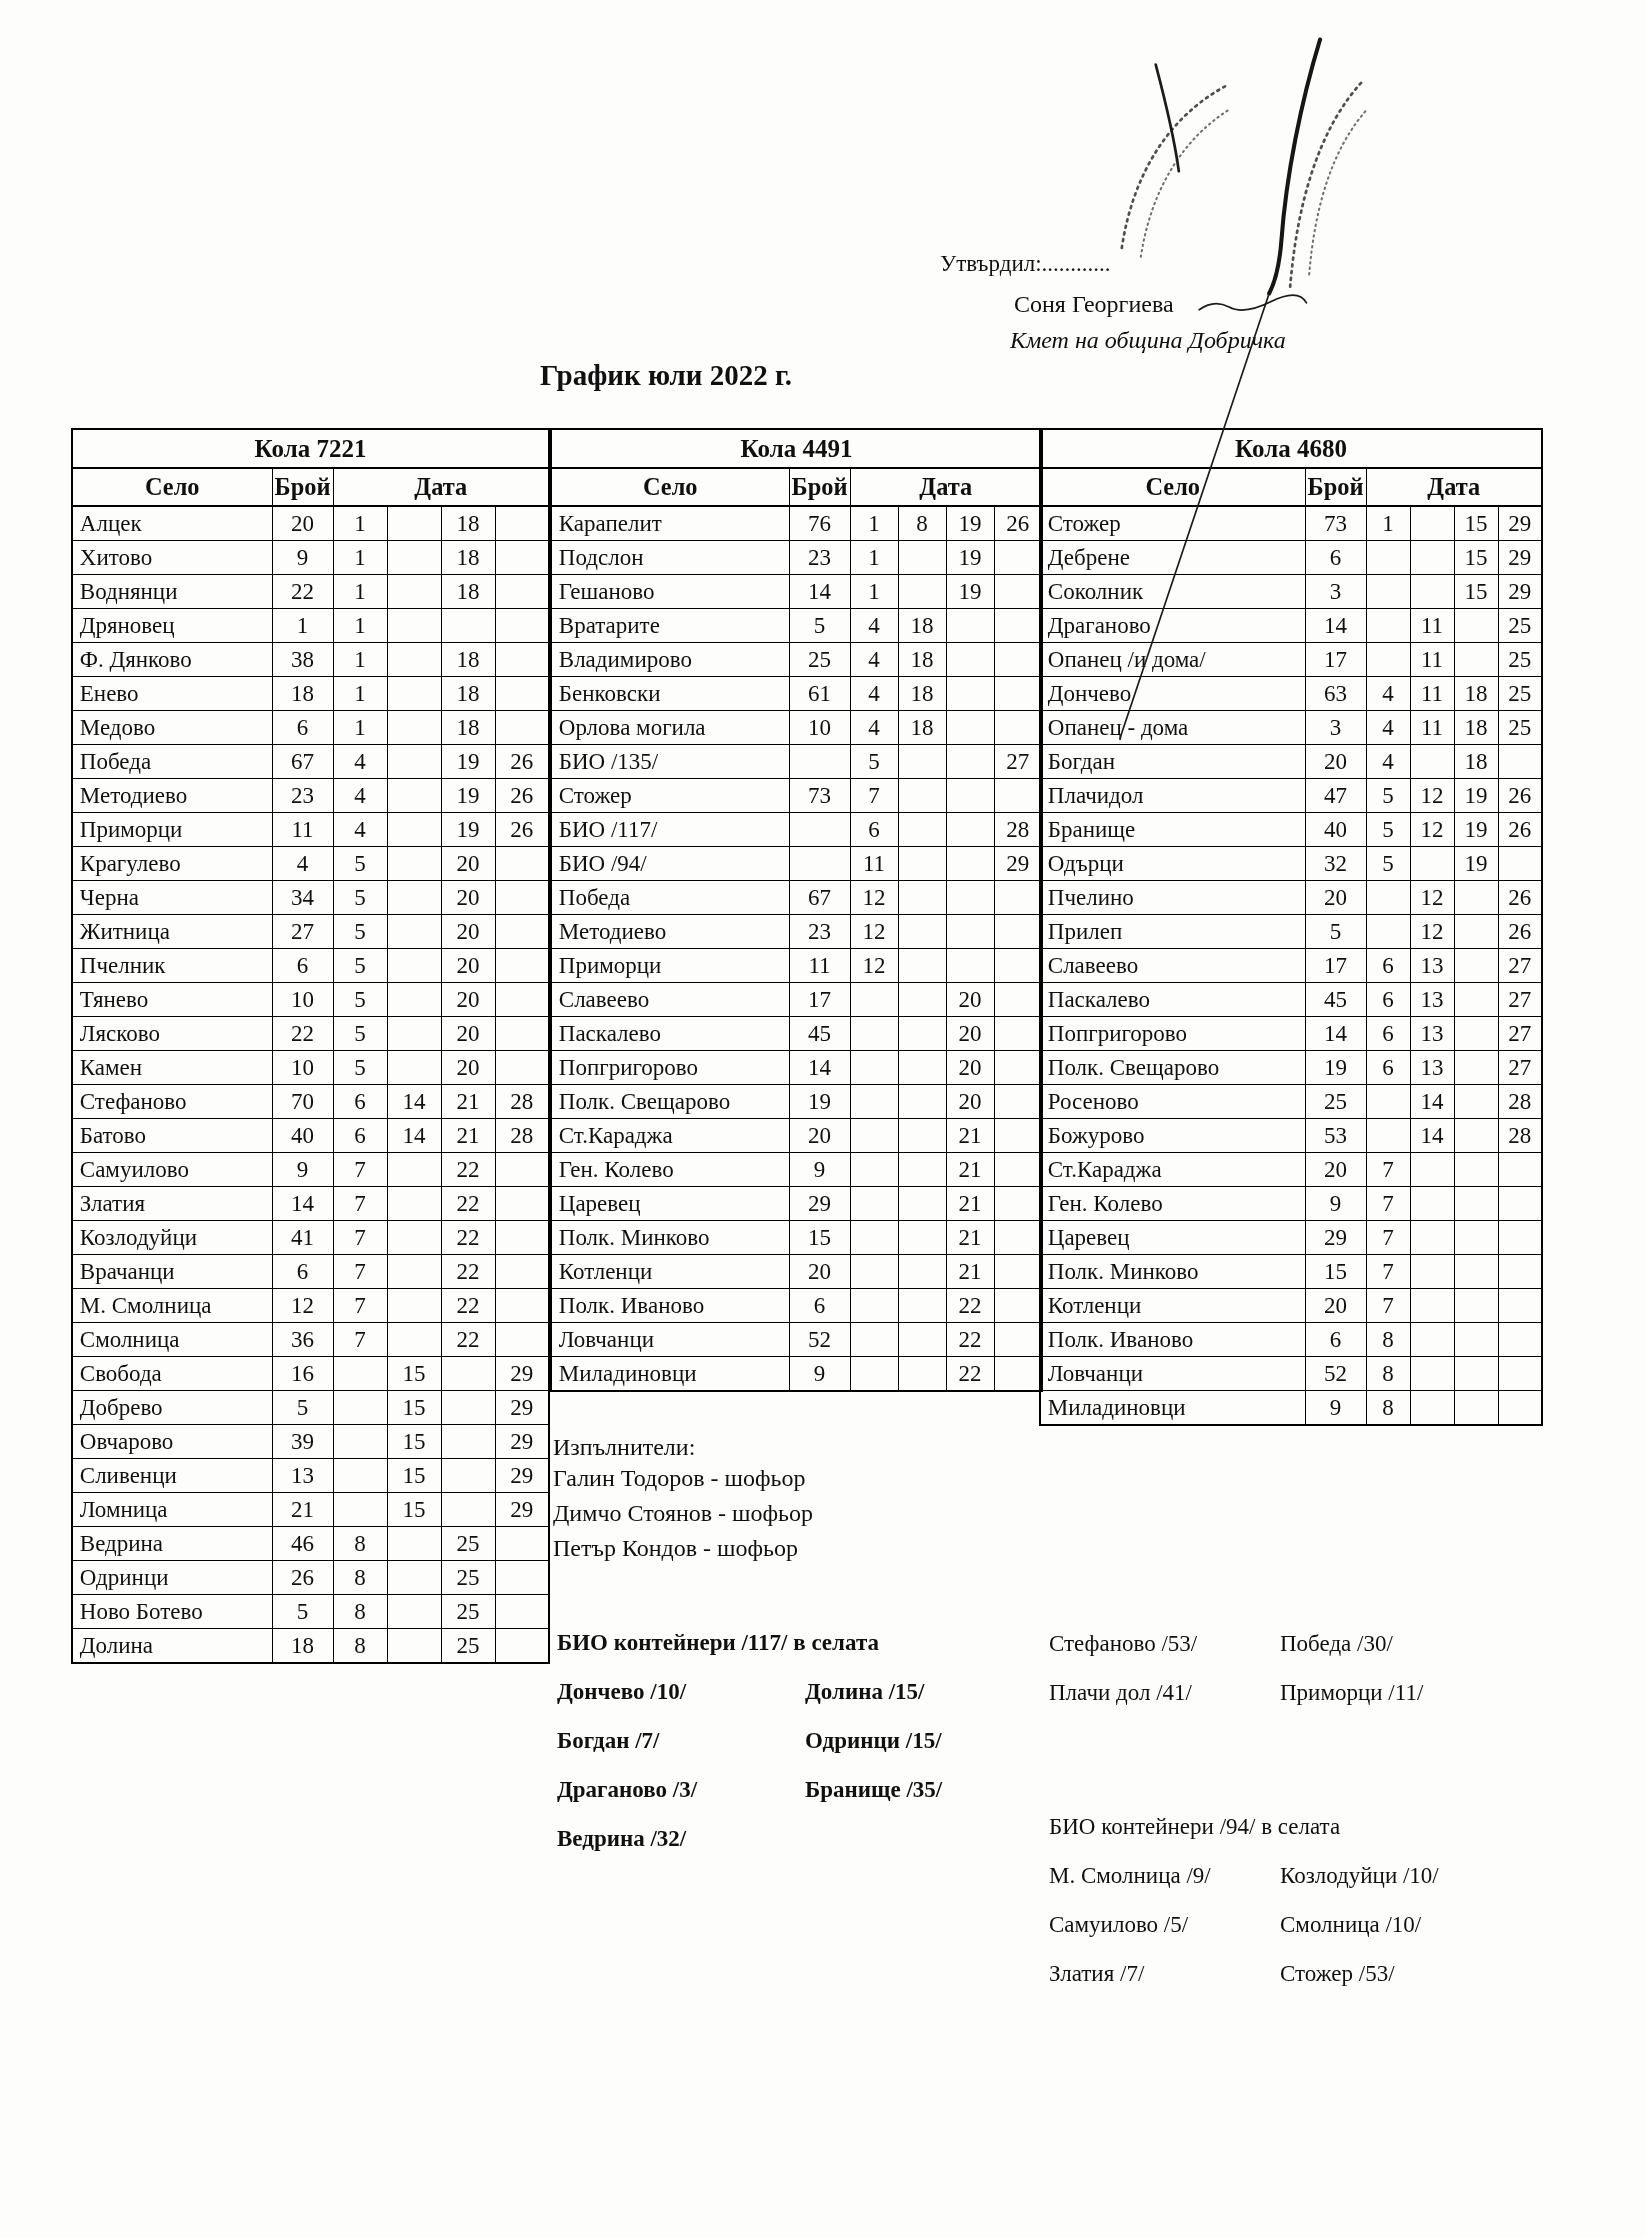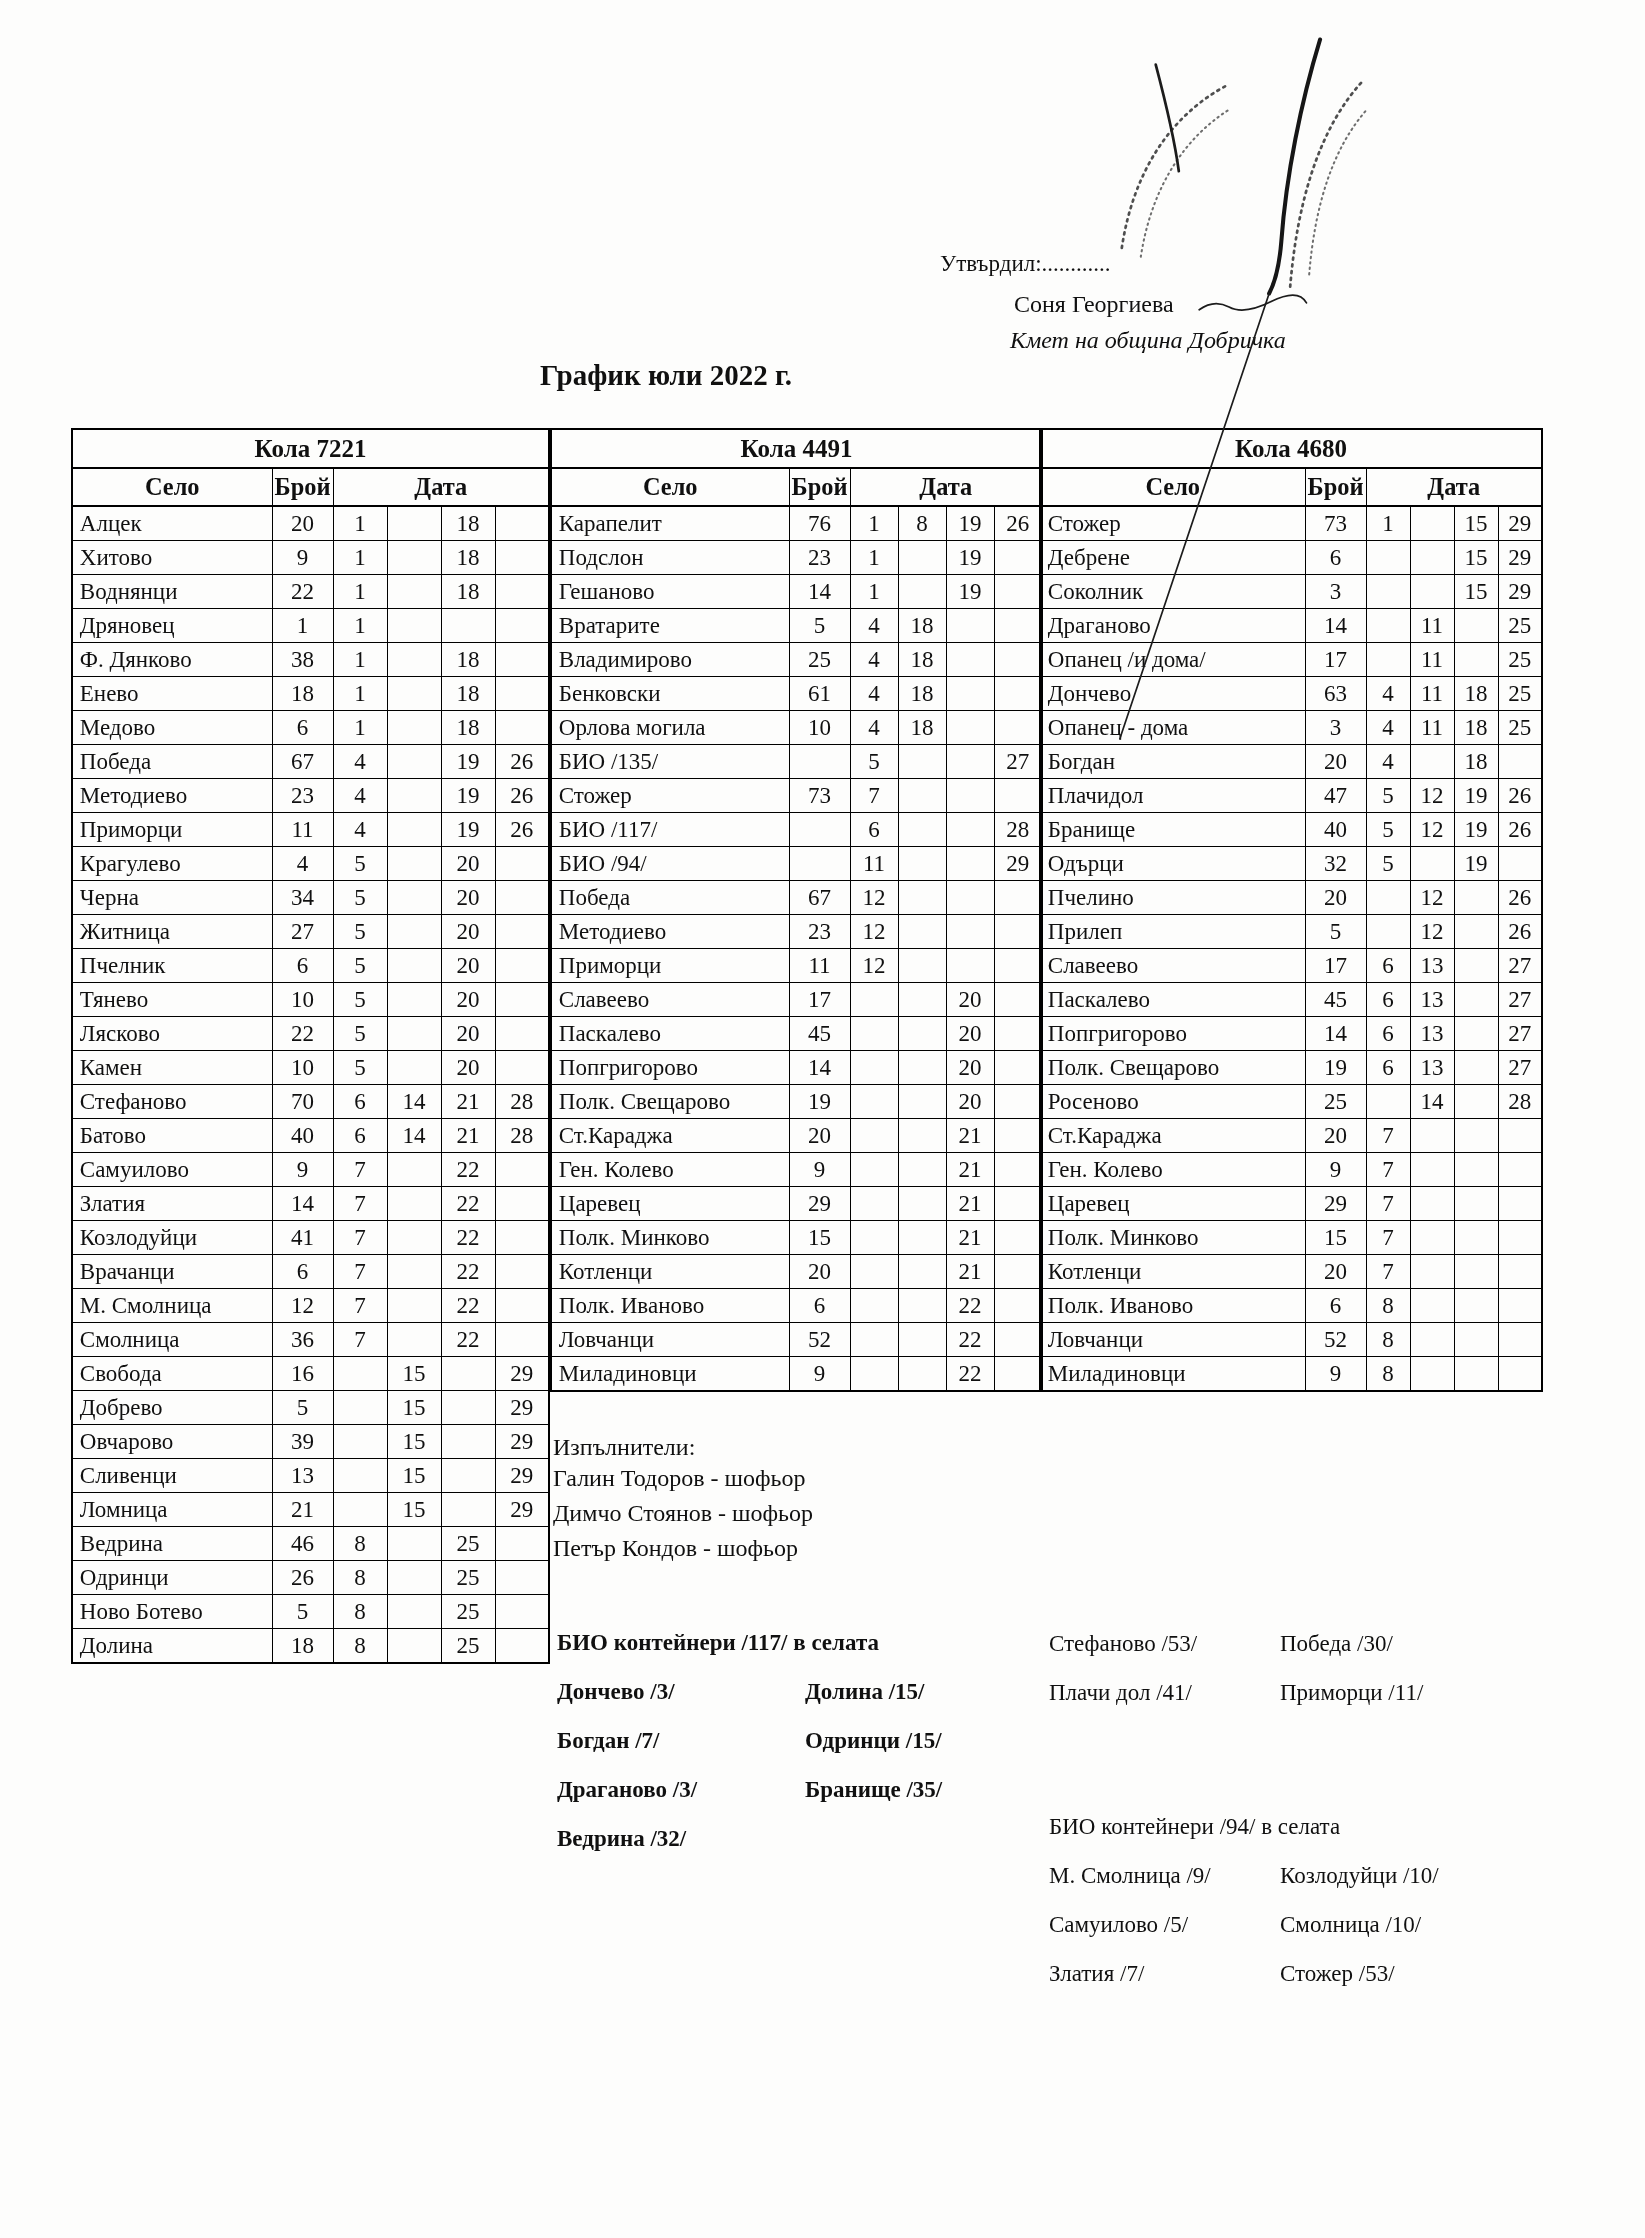--- a/index.html
+++ b/index.html
@@ -745,20 +745,28 @@
       </tr>
       <tr>
         <td class="village">Росеново</td>
         <td class="count">25</td>
         <td class="date"></td>
         <td class="date">14</td>
         <td class="date"></td>
         <td class="date">28</td>
       </tr>
       <tr>
+        <td class="village">Божурово</td>
+        <td class="count">53</td>
+        <td class="date"></td>
+        <td class="date">14</td>
+        <td class="date"></td>
+        <td class="date">28</td>
+      </tr>
+      <tr>
         <td class="village">Ст.Караджа</td>
         <td class="count">20</td>
         <td class="date">7</td>
         <td class="date"></td>
         <td class="date"></td>
         <td class="date"></td>
       </tr>
       <tr>
         <td class="village">Ген. Колево</td>
         <td class="count">9</td>
@@ -823,21 +831,21 @@
   <div>
       <div class="exec-item">Галин Тодоров - шофьор</div>
       <div class="exec-item">Димчо Стоянов - шофьор</div>
       <div class="exec-item">Петър Кондов - шофьор</div>
     </div>
 </div>
 
 <div class="abs" style="left:557px;top:1619px;font-weight:bold;">
   <div class="bio-h">БИО контейнери /117/ в селата</div>
   <div class="bio-grid" style="grid-template-columns:248px auto;">
-      <span>Дончево /3/</span>
+      <span>Дончево /10/</span>
       <span>Долина /15/</span>
       <span>Богдан /7/</span>
       <span>Одринци /15/</span>
       <span>Драганово /3/</span>
       <span>Бранище /35/</span>
       <span>Ведрина /32/</span>
       <span></span>
     </div>
 </div>
 <div class="abs" style="left:1049px;top:1619px;">

